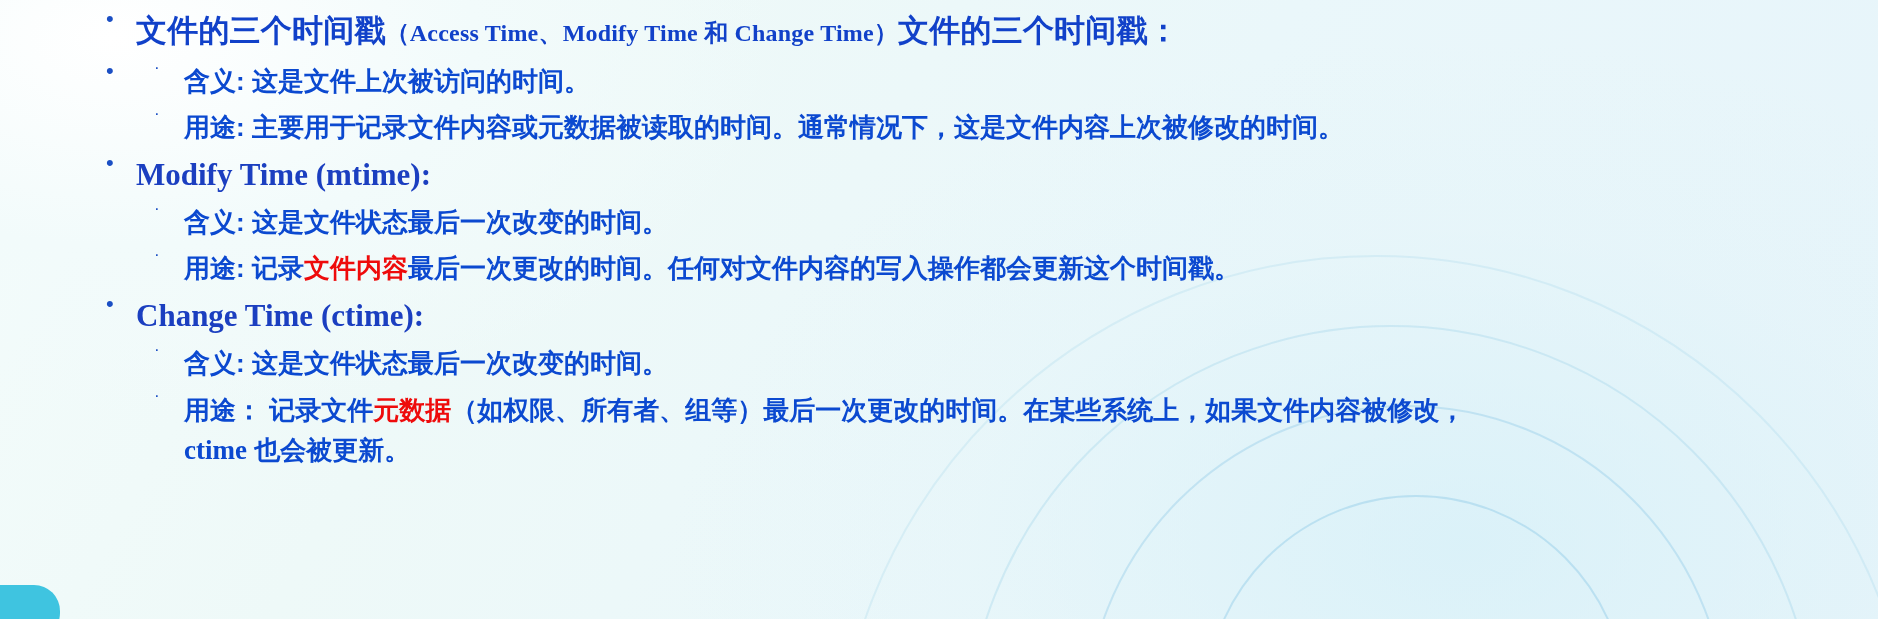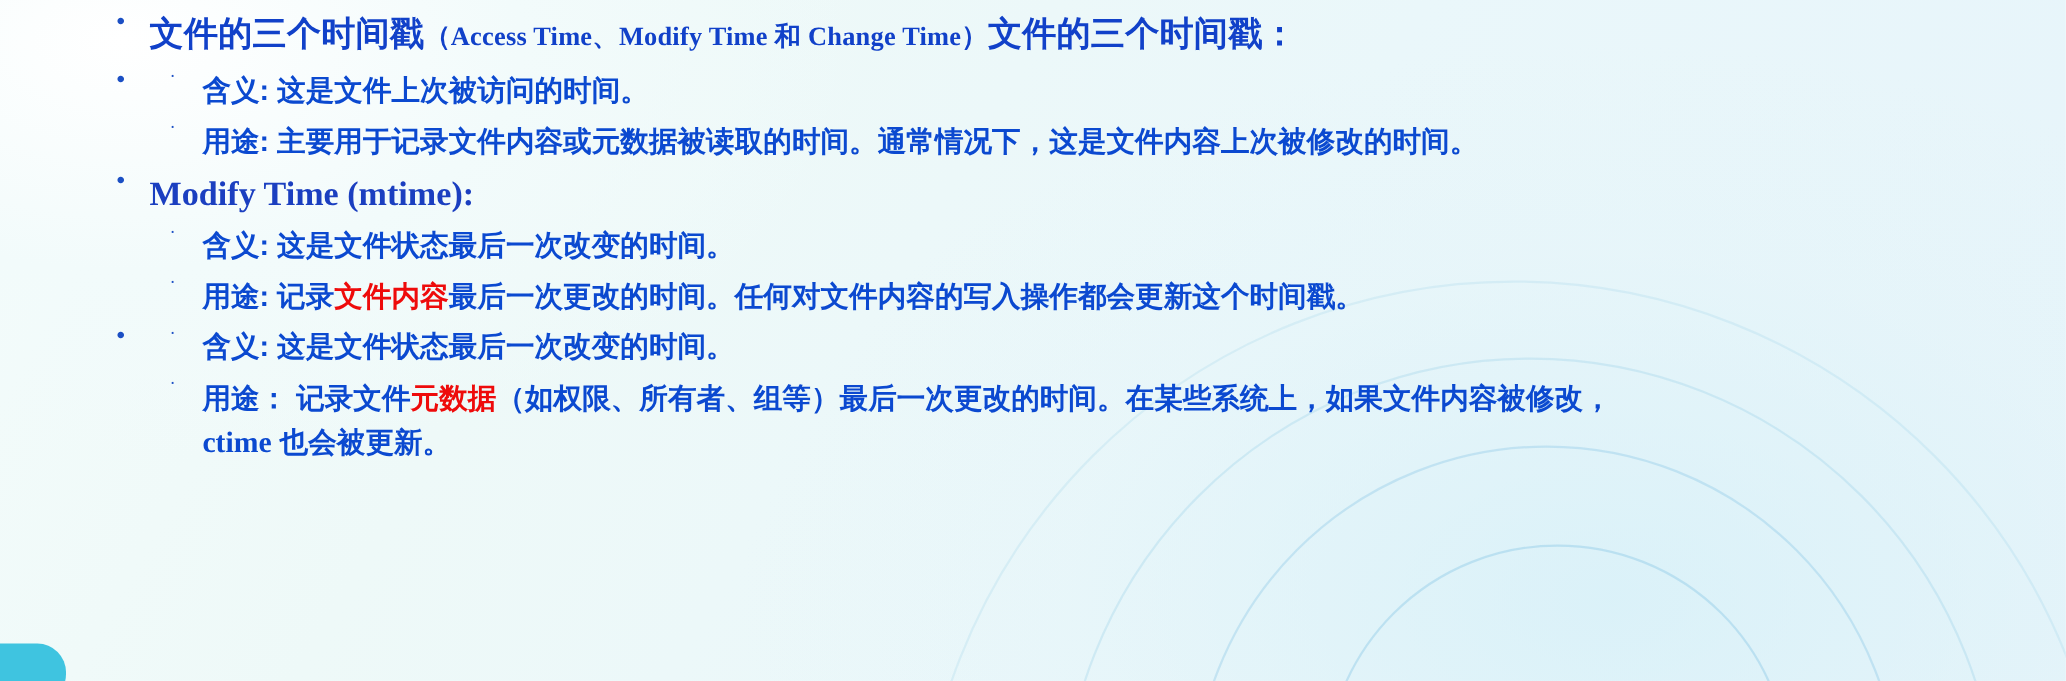--- a/index.html
+++ b/index.html
@@ -183,20 +183,21 @@
           </li>
           <li class="l2">
             <span class="bullet">·</span>
             <div class="t-l2 nowrap"><span>用途:</span><span> 记录</span><span class="red">文件内容</span><span>最后一次更改的时间。任何对文件内容的写入操作都会更新这个时间戳。</span></div>
           </li>
         </ul>
       </li>
 
       <li class="l1">
         <span class="bullet">•</span>
+        <div class="t-l1">Change Time (ctime):</div>
         <ul class="level2">
           <li class="l2">
             <span class="bullet">·</span>
             <div class="t-l2 nowrap"><span>含义:</span><span> 这是文件状态最后一次改变的时间。</span></div>
           </li>
           <li class="l2">
             <span class="bullet">·</span>
             <div class="t-l2 wrap-2"><span>用途：</span><span> 记录文件</span><span class="red">元数据</span><span>（如权限、所有者、组等）最后一次更改的时间。在某些系统上，如果文件内容被修改，</span><span class="line2"><span class="serif-inline">ctime</span><span> 也会被更新。</span></span></div>
           </li>
         </ul>

